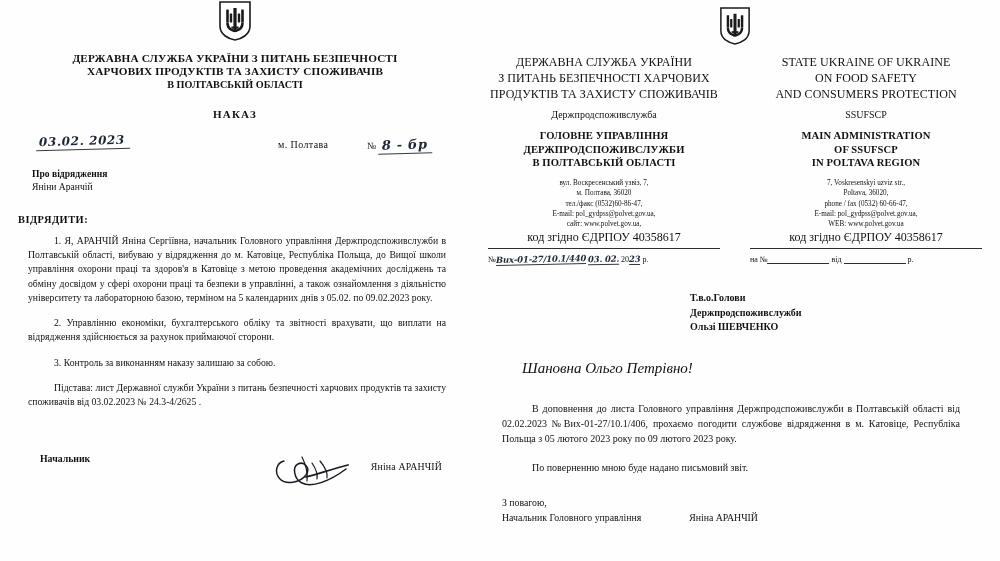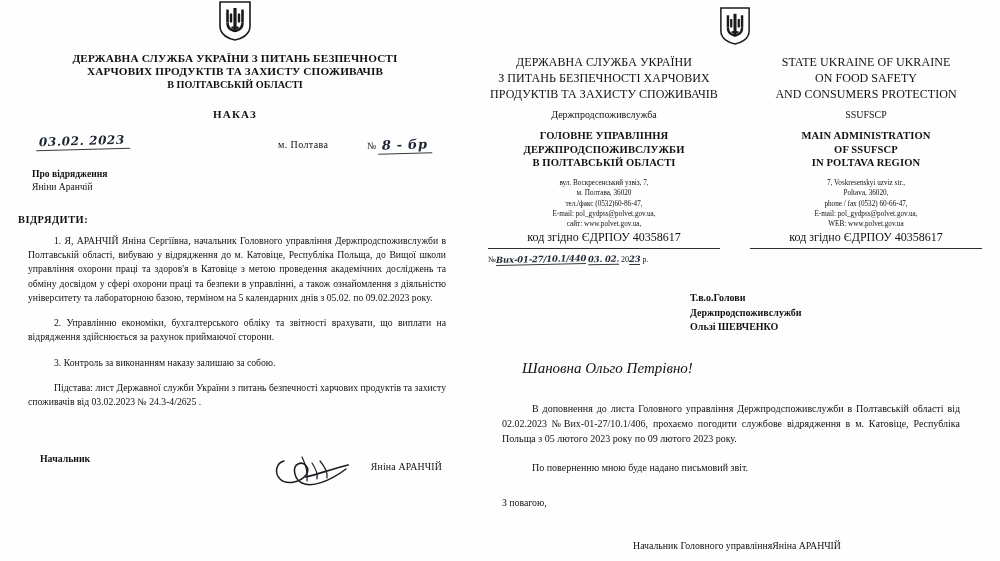--- a/index.html
+++ b/index.html
@@ -203,22 +203,23 @@
     text-align: justify;
   }
   .letter-body p { margin: 0 0 14px 0; text-indent: 30px; }
 
   .letter-close {
     margin: 22px 28px 0 32px;
     font-size: 9.8px;
   }
   .letter-close .row {
     display: flex;
-    justify-content: center;
-    margin-top: 32px;
+    justify-content: flex-start;
+    margin-top: 4px;
+    gap: 48px;
   }
 </style>
 </head>
 <body>
 
 <div class="page page-left">
 
   <div class="emblem">
     <svg class="emblem" width="34" height="42" viewBox="0 0 34 42" aria-hidden="true">
       <path d="M2 2 h30 v24 c0 9 -9 13 -15 14 C11 39 2 35 2 26 Z" fill="#ffffff" stroke="#1a1a1a" stroke-width="1.6"></path>
@@ -343,20 +344,26 @@
     </div>
   </div>
 
   <div class="lh-refs">
     <div class="ref-left">
       <span>№</span><span class="hand-ref">Вих-01-27/10.1/440</span>
       <span class="hand-ref">03. 02.</span>
       <span>20</span><span class="hand-ref">23</span>
       <span>р.</span>
     </div>
+    <div class="ref-right">
+      <span>на №</span><span class="blank-line" style="width:62px;height:9px"></span>
+      <span>від</span>
+      <span class="blank-line" style="width:62px;height:9px"></span>
+      <span>р.</span>
+    </div>
   </div>
 
   <div class="addressee">
     <div>Т.в.о.Голови</div>
     <div>Держпродспоживслужби</div>
     <div>Ользі ШЕВЧЕНКО</div>
   </div>
 
   <div class="salutation">Шановна Ольго Петрівно!</div>
 

